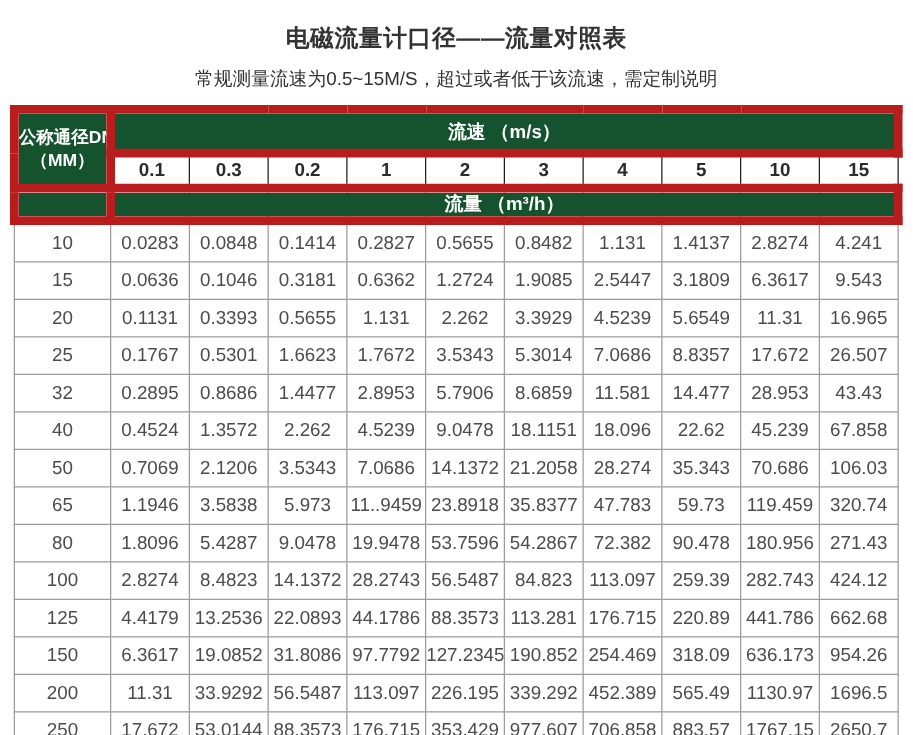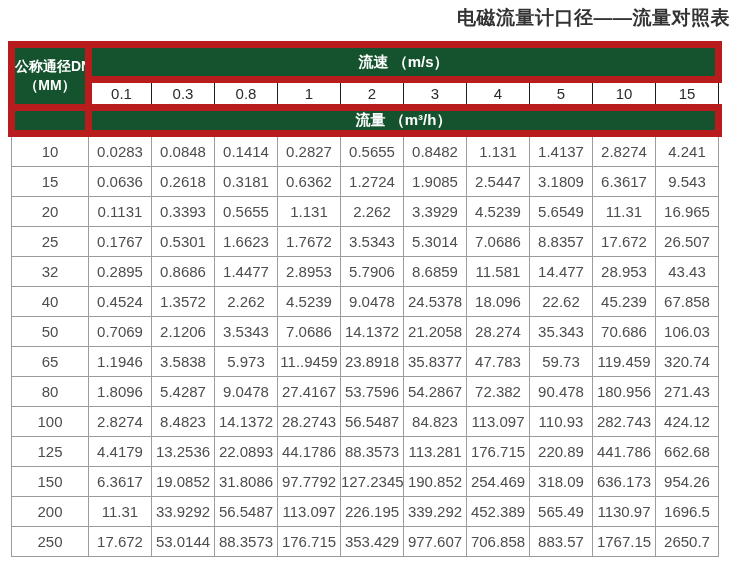--- a/index.html
+++ b/index.html
@@ -5,22 +5,22 @@
   html, body { margin: 0; padding: 0; }
   body {
     width: 730px;
     height: 588px;
     background: #ffffff;
     font-family: "Liberation Sans", "DejaVu Sans", sans-serif;
     overflow: hidden;
   }
   .page-title {
     margin: 0;
-    padding-top: 5px;
-    text-align: right;
+    padding-top: 19px;
+    text-align: center;
     font-size: 19px;
     line-height: 26px;
     font-weight: 700;
     color: #333333;
     letter-spacing: 0.5px;
   }
   .page-subtitle {
     margin-top: 8px;
     text-align: center;
     font-size: 15px;
@@ -55,34 +55,36 @@
   th.corner div {
     line-height: 19px;
     font-size: 14px;
   }
   
   #velocity-row td {
     background: #ffffff;
     color: #2b2b2b;
     font-size: 15px;
     border: 1px solid #1f1f1f;
+    font-weight: bold;
   }
   
   .flow-table tbody td {
     border: 1px solid #9b9b9b;
     color: #4d4d4d;
     font-size: 15px;
     height: 29px;
   }
 </style>
 </head>
 <body>
 
 <div class="page">
   <h1 class="page-title">电磁流量计口径——流量对照表</h1>
+  <div class="page-subtitle">常规测量流速为0.5~15M/S，超过或者低于该流速，需定制说明</div>
 
   <table class="flow-table">
     <colgroup>
       <col class="dn-col">
       <col>
         <col>
         <col>
         <col>
         <col>
         <col>
@@ -95,21 +97,21 @@
       <tr class="hdr-row-1">
         <th class="teal corner" rowspan="2">
           <div>公称通径DN</div>
           <div>（MM）</div>
         </th>
         <th class="teal" colspan="10">流速 （m/s）</th>
       </tr>
       <tr class="hdr-row-2" id="velocity-row">
           <td>0.1</td>
           <td>0.3</td>
-          <td>0.8</td>
+          <td>0.2</td>
           <td>1</td>
           <td>2</td>
           <td>3</td>
           <td>4</td>
           <td>5</td>
           <td>10</td>
           <td>15</td>
         </tr>
       <tr class="hdr-row-3">
         <th class="teal"></th>
@@ -126,21 +128,21 @@
           <td>0.5655</td>
           <td>0.8482</td>
           <td>1.131</td>
           <td>1.4137</td>
           <td>2.8274</td>
           <td>4.241</td>
         </tr>
         <tr>
           <td>15</td>
           <td>0.0636</td>
-          <td>0.2618</td>
+          <td>0.1046</td>
           <td>0.3181</td>
           <td>0.6362</td>
           <td>1.2724</td>
           <td>1.9085</td>
           <td>2.5447</td>
           <td>3.1809</td>
           <td>6.3617</td>
           <td>9.543</td>
         </tr>
         <tr>
@@ -182,21 +184,21 @@
           <td>28.953</td>
           <td>43.43</td>
         </tr>
         <tr>
           <td>40</td>
           <td>0.4524</td>
           <td>1.3572</td>
           <td>2.262</td>
           <td>4.5239</td>
           <td>9.0478</td>
-          <td>24.5378</td>
+          <td>18.1151</td>
           <td>18.096</td>
           <td>22.62</td>
           <td>45.239</td>
           <td>67.858</td>
         </tr>
         <tr>
           <td>50</td>
           <td>0.7069</td>
           <td>2.1206</td>
           <td>3.5343</td>
@@ -219,38 +221,38 @@
           <td>47.783</td>
           <td>59.73</td>
           <td>119.459</td>
           <td>320.74</td>
         </tr>
         <tr>
           <td>80</td>
           <td>1.8096</td>
           <td>5.4287</td>
           <td>9.0478</td>
-          <td>27.4167</td>
+          <td>19.9478</td>
           <td>53.7596</td>
           <td>54.2867</td>
           <td>72.382</td>
           <td>90.478</td>
           <td>180.956</td>
           <td>271.43</td>
         </tr>
         <tr>
           <td>100</td>
           <td>2.8274</td>
           <td>8.4823</td>
           <td>14.1372</td>
           <td>28.2743</td>
           <td>56.5487</td>
           <td>84.823</td>
           <td>113.097</td>
-          <td>110.93</td>
+          <td>259.39</td>
           <td>282.743</td>
           <td>424.12</td>
         </tr>
         <tr>
           <td>125</td>
           <td>4.4179</td>
           <td>13.2536</td>
           <td>22.0893</td>
           <td>44.1786</td>
           <td>88.3573</td>

